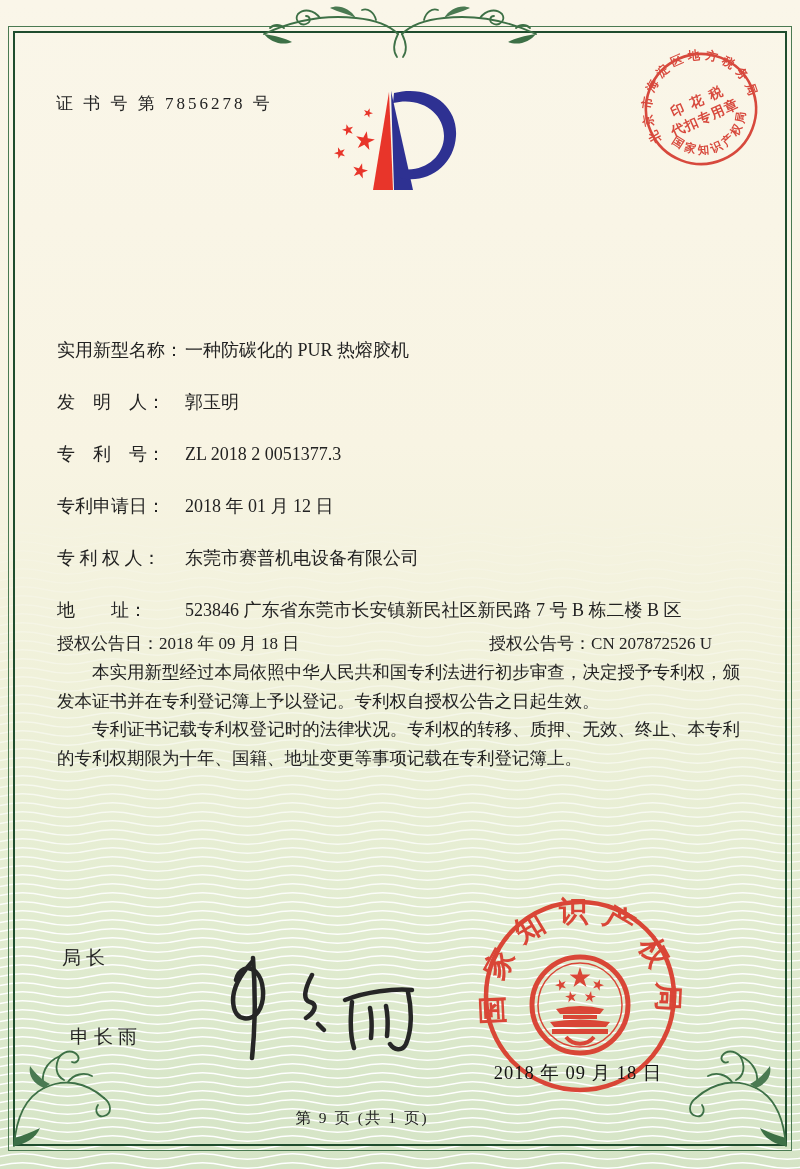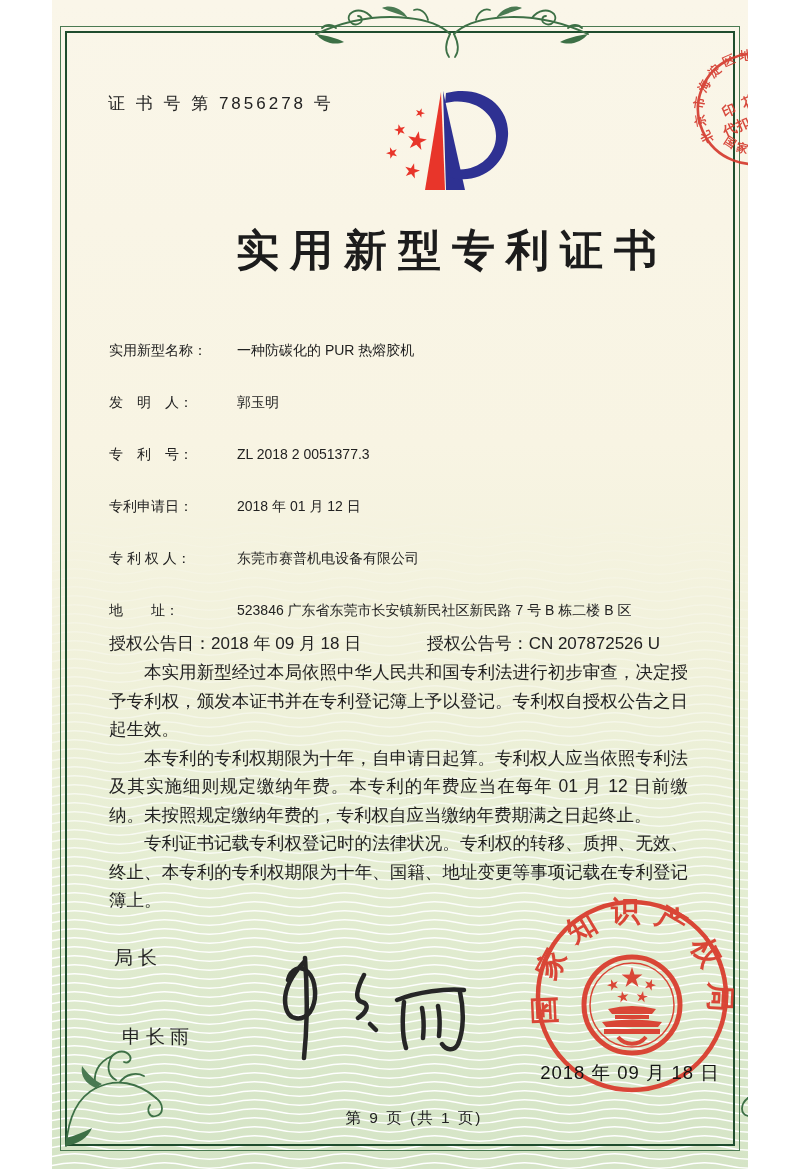--- a/index.html
+++ b/index.html
@@ -1,34 +1,34 @@
 <!DOCTYPE html>
 <html><head>
 <meta charset="utf-8">
 <style>
   html,body{margin:0;padding:0;}
   .page{
     position:relative;
-    width:696px;height:1169px;
+    width:800px;height:1169px;
     margin:0 auto;
     background:linear-gradient(180deg,#faf6e9 0%,#f8f4e3 38%,#f0f1da 58%,#e4edd2 76%,#d9e7ca 92%,#d5e4c6 100%);
     overflow:hidden;
-    font-family:Liberation Sans, sans-serif;
+    font-family:Liberation Serif, serif;
     color:#222;
   }
   .abs{position:absolute;}
   .waves{left:0;top:0;z-index:0;}
   .frame-outer{left:8px;right:8px;top:26px;bottom:18px;border:1px solid #4a7a52;z-index:1;}
   .frame-inner{left:13px;right:13px;top:31px;bottom:23px;border:2.5px solid #1f4d2e;z-index:1;}
   .ornament{z-index:2;}
   .cert-no{left:56px;top:92px;font-size:17px;letter-spacing:3px;z-index:3;}
   .logo{left:318px;top:86px;z-index:3;}
   .title{left:0;width:800px;top:222px;text-align:center;font-size:43px;font-weight:bold;letter-spacing:11px;color:#1c1c1c;z-index:3;}
   .content{left:57px;right:60px;top:336px;z-index:3;}
-  .field-row{display:flex;font-size:14px;line-height:28px;margin-bottom:24px;}
+  .field-row{display:flex;font-size:18px;line-height:28px;margin-bottom:24px;}
   .field-label{width:128px;flex-shrink:0;}
   .field-value{flex:1;}
   .grant-row{display:flex;justify-content:space-between;font-size:17px;line-height:28px;padding-right:28px;margin-top:2px;}
   .paragraphs{font-size:17.5px;line-height:28.5px;text-align:justify;}
   .paragraphs p{margin:0;text-indent:2em;}
   .signer-title{left:62px;top:945px;font-size:19px;letter-spacing:5px;z-index:3;}
   .signer-name{left:70px;top:1024px;font-size:19px;letter-spacing:5px;z-index:3;}
   .signature{left:190px;top:945px;z-index:3;}
   .tax-stamp{left:618px;top:25px;z-index:4;opacity:.9;}
   .seal{left:475px;top:893px;z-index:4;opacity:.93;}
@@ -131,21 +131,20 @@
       <use href="#st" transform="translate(22,67) scale(6) rotate(-20)"></use>
       <use href="#st" transform="translate(42,85) scale(8) rotate(15)"></use>
       <path d="M71 6 L75 104 L55 104 Z"></path>
     </g>
     <g fill="#2e3192">
       <path d="M73 5 L95 104 L76 104 Z"></path>
       <path d="M76 7 C112 -2 140 20 138 50 C136 82 106 100 79 91 L77 81 C101 90 126 73 126 50 C126 27 103 10 75 17 Z"></path>
     </g>
   </svg>
 
-  <div class="abs title">实用新型专利证书</div>
 
   <div class="abs content">
 
     <div class="field-row">
       <span class="field-label">实用新型名称：</span>
       <span class="field-value">一种防碳化的 PUR 热熔胶机</span>
     </div>
     <div class="field-row">
       <span class="field-label">发　明　人：</span>
       <span class="field-value">郭玉明</span>
@@ -171,21 +170,20 @@
       <span>
         <span>授权公告日：</span><span>2018 年 09 月 18 日</span>
       </span>
       <span>
         <span>授权公告号：</span><span>CN 207872526 U</span>
       </span>
     </div>
 
     <div class="paragraphs">
       <p>本实用新型经过本局依照中华人民共和国专利法进行初步审查，决定授予专利权，颁发本证书并在专利登记簿上予以登记。专利权自授权公告之日起生效。</p>
-      <p>本专利的专利权期限为十年，自申请日起算。专利权人应当依照专利法及其实施细则规定缴纳年费。本专利的年费应当在每年 01 月 12 日前缴纳。未按照规定缴纳年费的，专利权自应当缴纳年费期满之日起终止。</p>
       <p>专利证书记载专利权登记时的法律状况。专利权的转移、质押、无效、终止、本专利的专利权期限为十年、国籍、地址变更等事项记载在专利登记簿上。</p>
     </div>
   </div>
 
   <div class="abs signer-title">局长</div>
   <div class="abs signer-name">申长雨</div>
 
   <svg class="abs signature" width="240" height="125" viewBox="0 0 240 125">
     <g fill="none" stroke="#262626" stroke-width="4.5" stroke-linecap="round">
       <path d="M62 17 C50 30 40 47 44 63 C47 75 60 77 68 67 C76 55 74 35 66 27 C58 19 48 25 46 35"></path>

